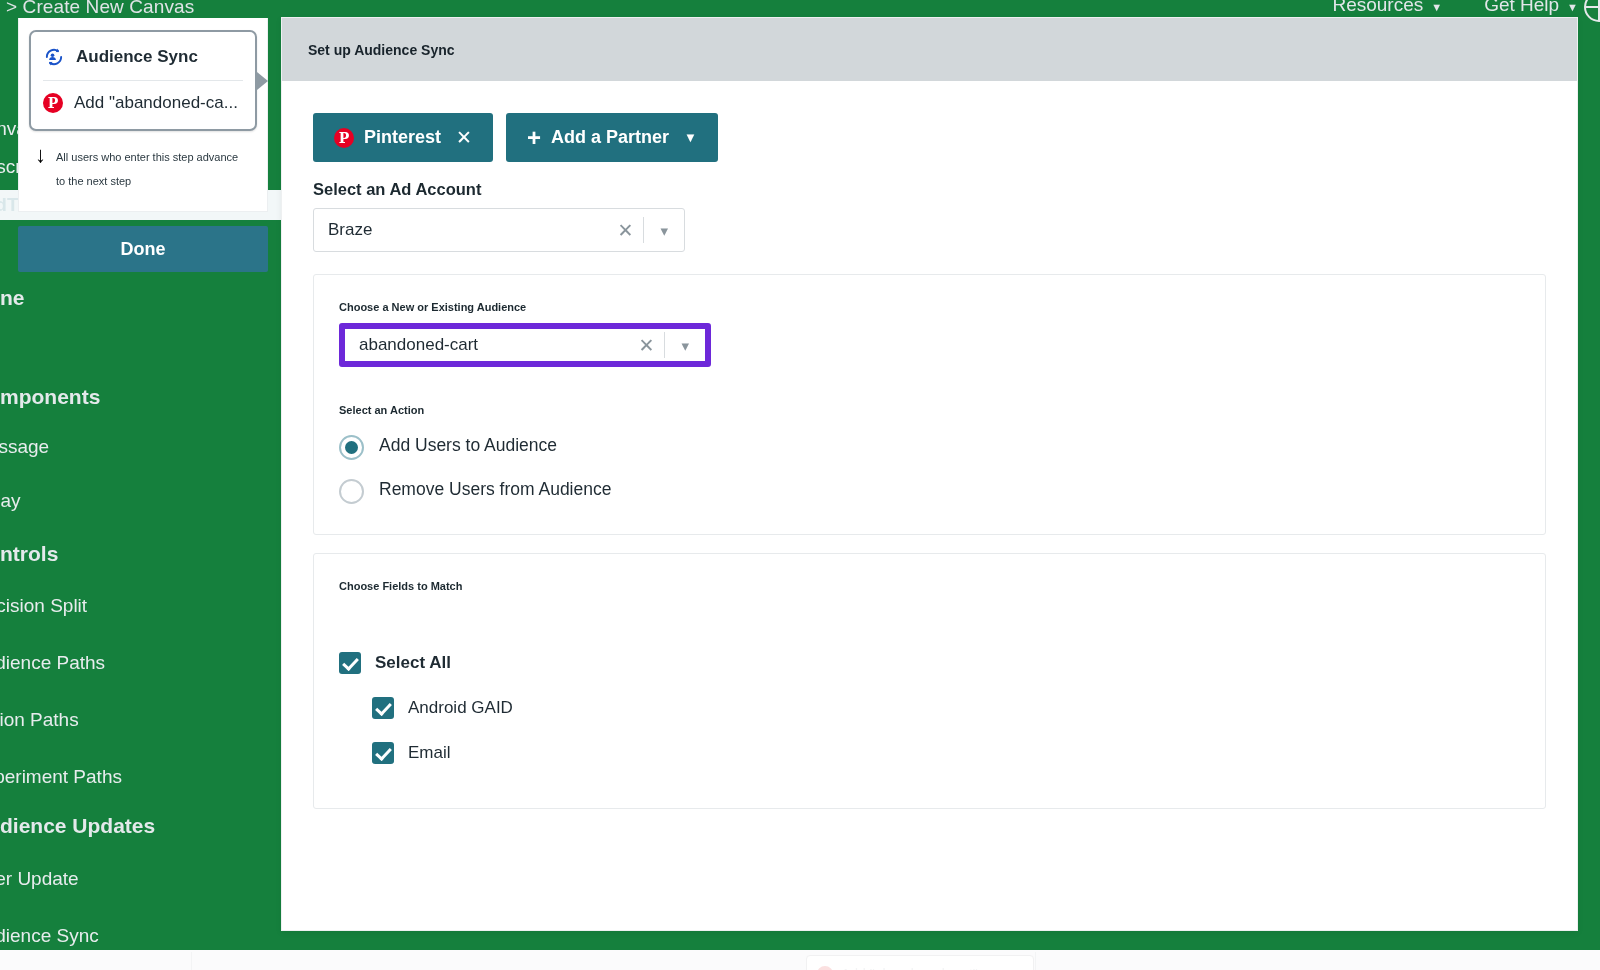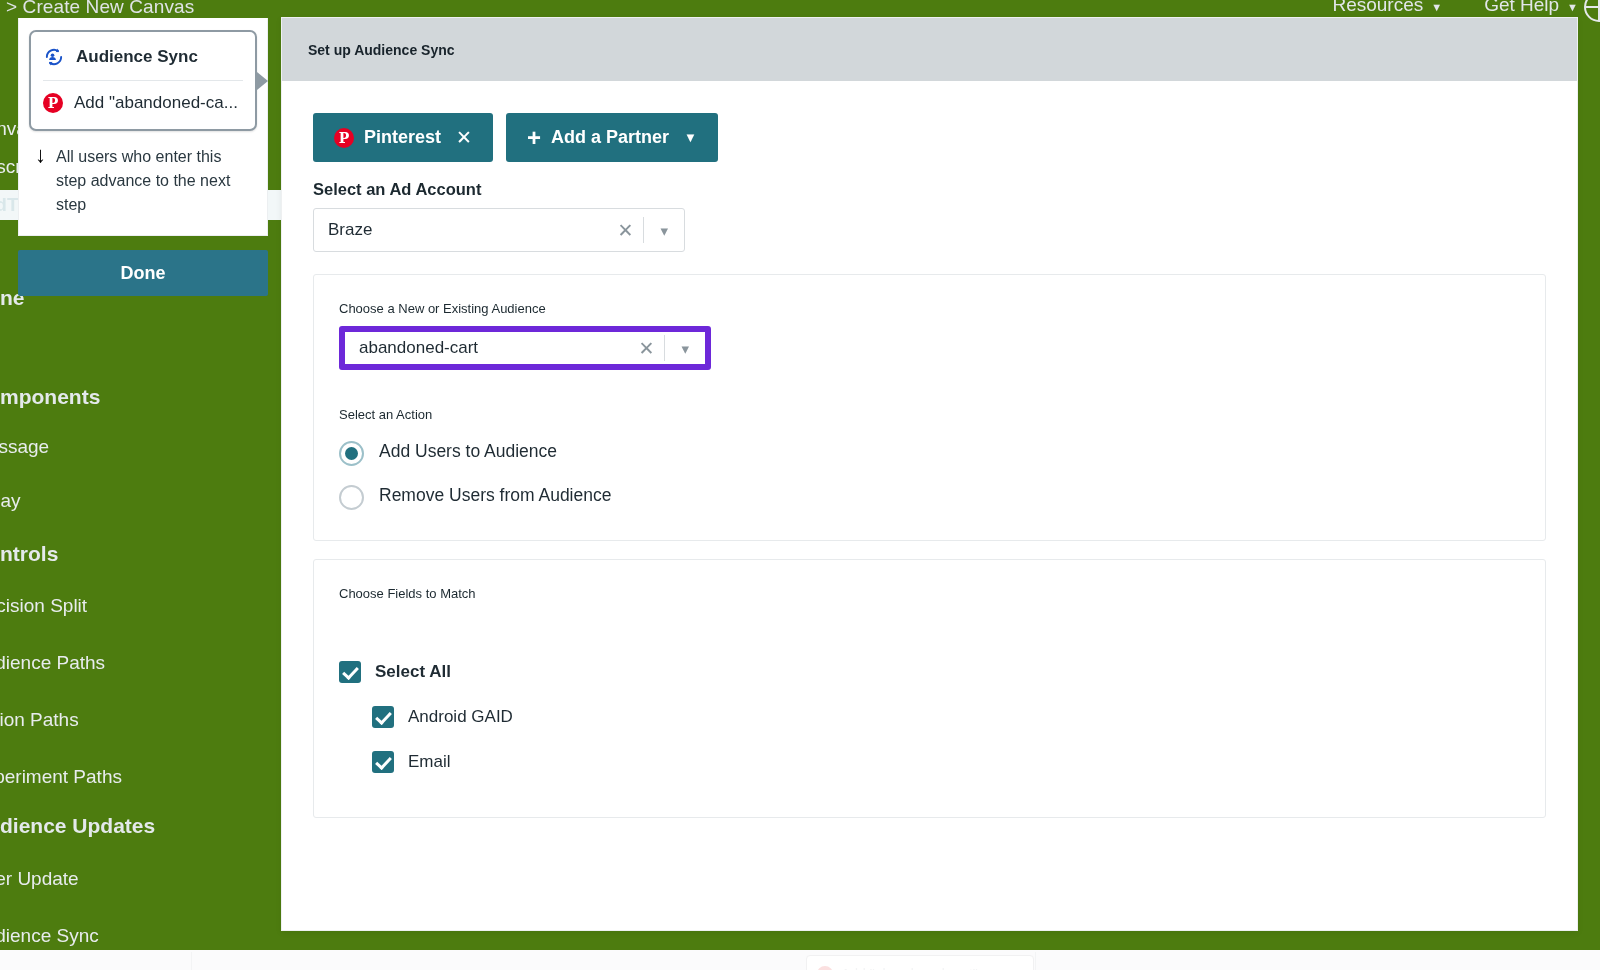--- a/index.html
+++ b/index.html
@@ -3,21 +3,21 @@
 <meta charset="utf-8">
 <style>
   * { box-sizing: border-box; margin: 0; padding: 0; }
   html, body {
     width: 1600px; height: 970px;
     background: #ffffff;
     font-family: "Liberation Sans", sans-serif;
     overflow: hidden;
   }
 
-  #root { position: relative; width: 1600px; height: 970px; background: #4d7c0f; }
+  #root { position: relative; width: 1600px; height: 970px; background: #15803d; }
 
   
   .bg-layer { position: absolute; inset: 0; z-index: 0; }
 
   .bg-breadcrumb {
     position: absolute; left: 6px; top: -4px;
     font-size: 19px; color: #dfe3e6; white-space: nowrap;
     letter-spacing: .1px;
   }
   .bg-topright {
@@ -98,21 +98,21 @@
     width: 0; height: 0;
     border-top: 9px solid transparent; border-bottom: 9px solid transparent;
     border-left: 11px solid #8e9aa3;
   }
 
   .advance-note {
     display: flex; align-items: flex-start; gap: 10px;
     padding: 14px 10px 4px 6px;
   }
   .advance-note .arrow-down { font-size: 22px; line-height: 20px; color: #000; flex: none; font-weight: bold; }
-  .advance-note .note-text { font-size: 16px; color: #2a3840; line-height: 24px; }
+  .advance-note .note-text { font-size: 11px; color: #2a3840; line-height: 24px; }
 
   .done-btn {
     margin-top: 14px; width: 250px; height: 46px;
     background: #2b7489; color: #ffffff;
     border: none; border-radius: 2px;
     font-family: "Liberation Sans", sans-serif;
     font-size: 18px; font-weight: bold; cursor: pointer;
   }
 
   
@@ -164,21 +164,21 @@
 
   #ad-account-select { width: 372px; margin-bottom: 22px; }
   #audience-select { width: 372px; margin-bottom: 0; }
 
   .card {
     border: 1px solid #e7eaec; border-radius: 3px;
     background: #ffffff; padding: 26px 25px 30px 25px;
     margin-bottom: 18px;
   }
 
-  .section-title { font-size: 13px; font-weight: normal; color: #1c2930; }
+  .section-title { font-size: 11px; font-weight: bold; color: #1c2930; }
 
   .radio-row { display: flex; align-items: flex-start; gap: 15px; margin-top: 19px; cursor: pointer; }
   .radio {
     width: 25px; height: 25px; border-radius: 50%;
     border: 2px solid #c4ccd1; background: #fff; flex: none;
     position: relative;
   }
   .radio.checked { border-color: #9cc0c9; }
   .radio.checked::after {
     content: ""; position: absolute; left: 4px; top: 4px;

